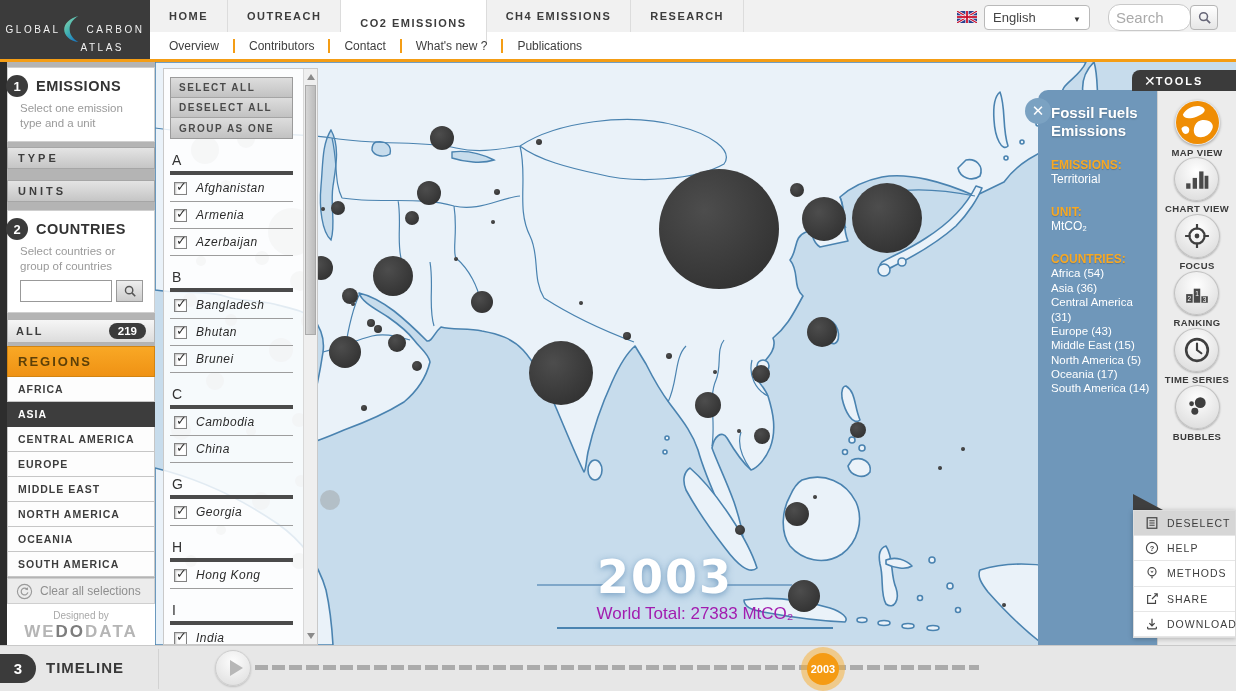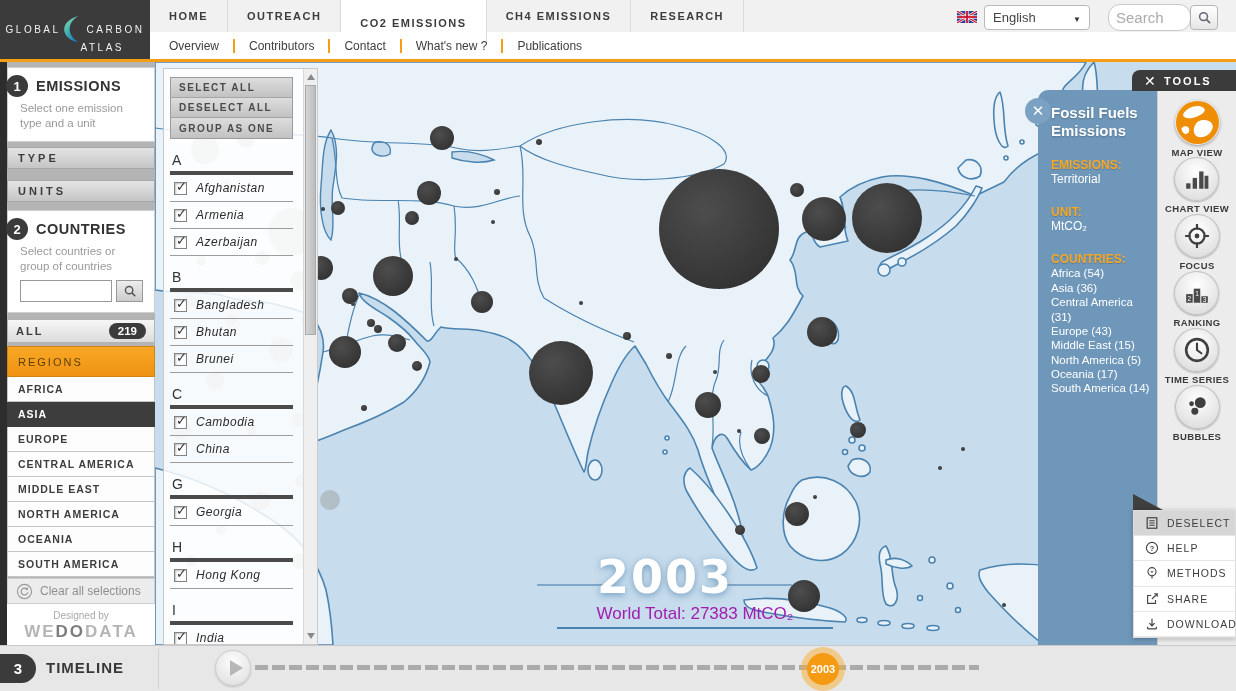--- a/index.html
+++ b/index.html
@@ -71,21 +71,21 @@
   .sb-search input { width:92px; height:22px; border:1px solid #999; font-size:12px; padding:0 4px; }
   .sb-search .btn { width:27px; height:22px; background:linear-gradient(#eee,#ccc); border:1px solid #999;
          display:flex; align-items:center; justify-content:center; cursor:pointer; }
   .all-row { position:absolute; left:7px; top:257px; width:148px; height:24px;
          background:linear-gradient(#f6f6f6,#dcdcdc); border:1px solid #b3b3b3; display:flex; align-items:center;
          padding:0 8px; cursor:pointer; }
   .all-label { flex:1; font-size:11px; font-weight:bold; letter-spacing:2px; color:#3d3d3d; }
   .all-badge { background:#3b3b3b; color:#fff; border-radius:10px; padding:2px 9px; font-size:11.5px; font-weight:bold; }
   .regions-hdr { position:absolute; left:7px; top:284px; width:148px; height:31px;
          background:linear-gradient(#f9a825,#ef9214); border:1px solid #d28412; color:#5d4008;
-         font-size:11px; font-weight:normal; letter-spacing:2px; display:flex; align-items:center; padding-left:10px; cursor:pointer; }
+         font-size:13px; font-weight:bold; letter-spacing:2px; display:flex; align-items:center; padding-left:10px; cursor:pointer; }
   .regions { position:absolute; left:7px; top:315px; width:148px; }
   .region { height:25px; background:#fdfdfd; border:1px solid #c6c6c6; border-top:none; display:flex;
          align-items:center; padding-left:10px; font-size:10.5px; font-weight:bold; letter-spacing:1px;
          color:#3d3d3d; cursor:pointer; }
   .region.sel { background:#3d3d3d; color:#fff; border-color:#3d3d3d; }
   .clear-row { position:absolute; left:7px; top:516px; width:148px; height:26px; background:#ececec;
          border:1px solid #cfcfcf; display:flex; align-items:center; gap:7px; padding-left:8px;
          color:#8f8f8f; font-size:12px; cursor:pointer; }
   .credit { position:absolute; left:7px; top:542px; width:148px; height:41px; background:#fff; text-align:center; padding-top:6px; }
   .credit-prefix { font-size:10px; color:#a9a9a9; }
@@ -123,21 +123,21 @@
         background:#7BA2C2; color:#fff; font-size:15px; display:flex; align-items:center; justify-content:center; cursor:pointer; }
   .ip-title { font-size:15px; font-weight:bold; line-height:1.18; text-shadow:0 1px 2px rgba(0,0,0,.25); }
   .ip-label { color:#F7A823; font-weight:bold; font-size:12px; margin-top:19px; text-shadow:0 1px 1px rgba(0,0,0,.2); }
   .ip-value { font-size:12px; }
   .ip-country { font-size:11.5px; line-height:1.25; }
 
   
   .th { position:absolute; left:1132px; top:8px; width:104px; height:21px; background:#3b3b3b;
         border-radius:8px 0 0 0; display:flex; align-items:center; color:#fff; z-index:6; }
   .th-close { margin-left:12px; font-size:14px; cursor:pointer; line-height:1; }
-  .th-title { flex:1; text-align:center; font-size:11px; font-weight:bold; letter-spacing:2px; padding-right:16px; }
+  .th-title { flex:1; font-size:11px; font-weight:bold; letter-spacing:2px; padding-right:16px; }
   .tc { position:absolute; left:1157px; top:29px; width:79px; height:554px; background:#ececec;
         border-left:1px solid #cfcfcf; display:flex; flex-direction:column; align-items:center; padding-top:9px; }
   .tool { display:flex; flex-direction:column; align-items:center; height:57px; cursor:pointer; }
   .tool-btn { width:45px; height:45px; border-radius:50%; border:1px solid #c2c2c2;
         background:radial-gradient(circle at 50% 32%, #ffffff, #d7d7d7); box-shadow:0 1px 2px rgba(0,0,0,.28);
         display:flex; align-items:center; justify-content:center; }
   .tool-btn svg { width:26px; height:26px; }
   .tool-btn.globe { border:none; background:none; box-shadow:0 1px 3px rgba(0,0,0,.35); }
   .tool-btn.globe svg { width:45px; height:45px; }
   .tool-label { font-size:9.5px; font-weight:bold; color:#3a3a3a; letter-spacing:.4px; margin-top:2px; white-space:nowrap; }
@@ -422,22 +422,22 @@
     </div>
 
     <div class="all-row">
       <span class="all-label">ALL</span>
       <span class="all-badge">219</span>
     </div>
     <div class="regions-hdr">REGIONS</div>
     <div class="regions" id="regions">
         <div class="region">AFRICA</div>
         <div class="region sel">ASIA</div>
+        <div class="region">CENTRAL AMERICA</div>
         <div class="region">EUROPE</div>
-        <div class="region">CENTRAL AMERICA</div>
         <div class="region">MIDDLE EAST</div>
         <div class="region">NORTH AMERICA</div>
         <div class="region">OCEANIA</div>
         <div class="region">SOUTH AMERICA</div>
       </div>
 
     <div class="clear-row">
       <svg width="17" height="17" viewBox="0 0 18 18">
         <circle cx="9" cy="9" r="7.5" fill="none" stroke="#9a9a9a" stroke-width="1.2"></circle>
         <path d="M12.2 7.2 A3.6 3.6 0 1 0 12.6 10" fill="none" stroke="#9a9a9a" stroke-width="1.3"></path>

